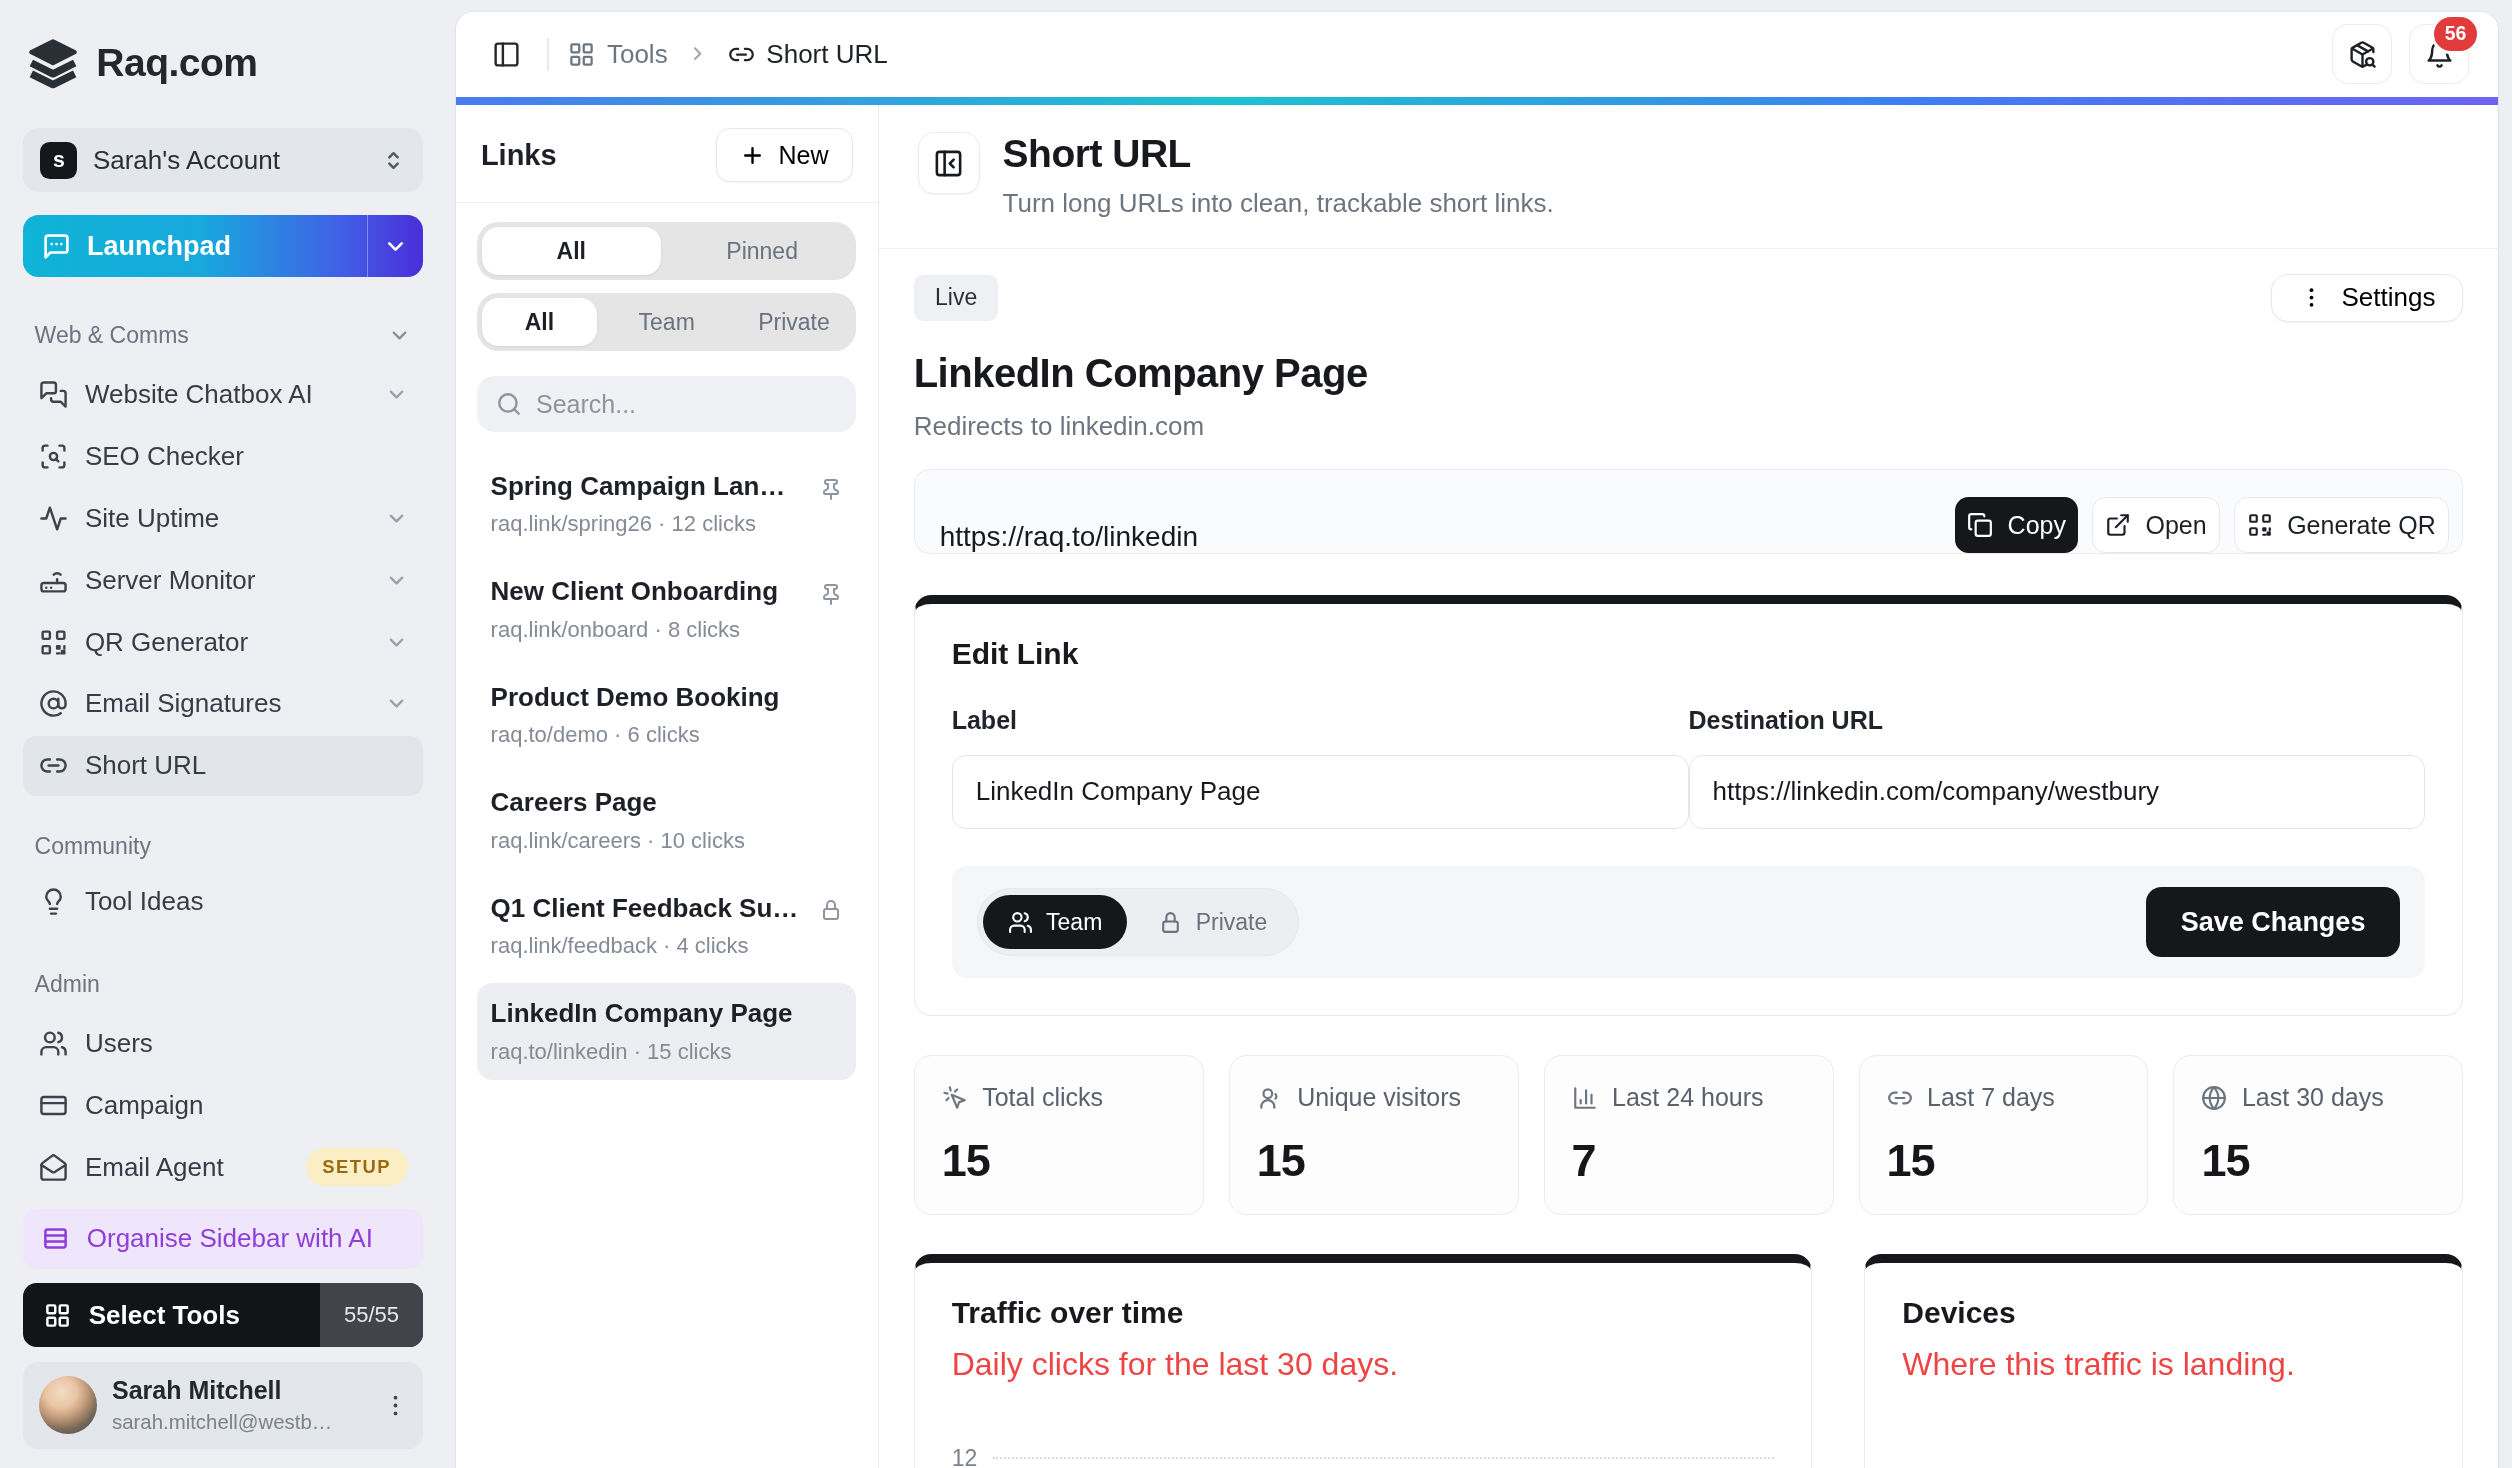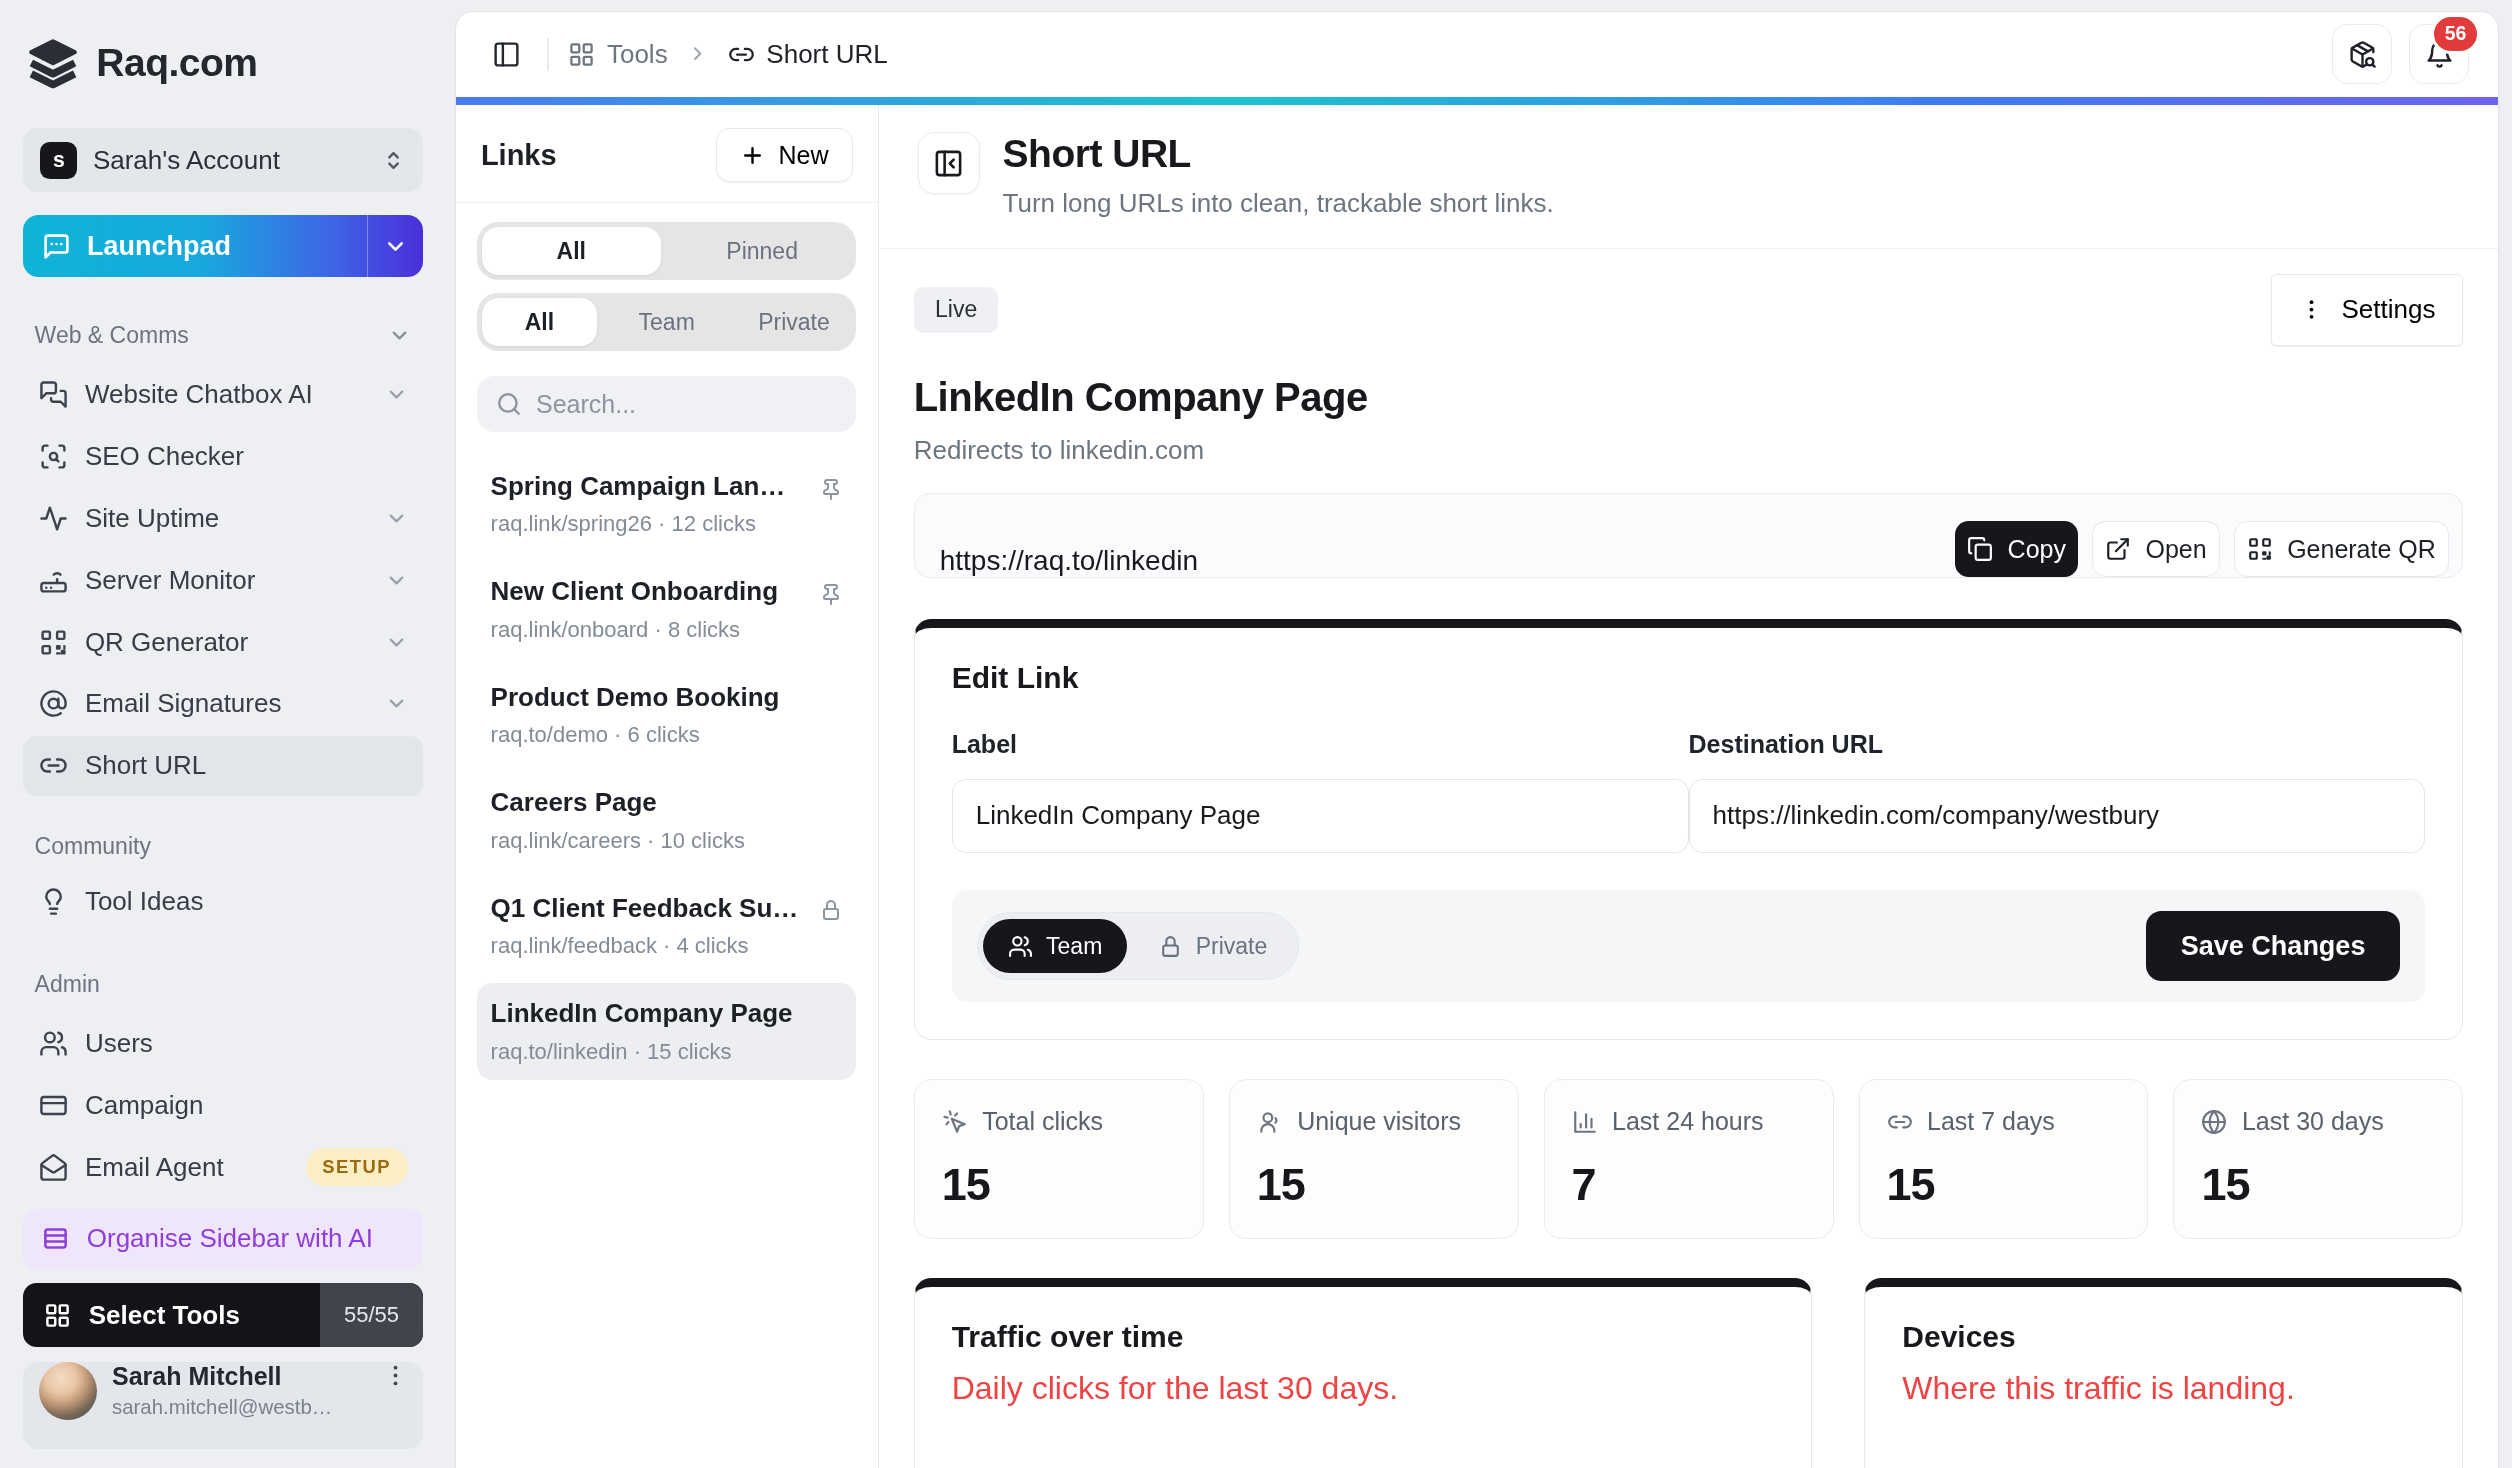--- a/index.html
+++ b/index.html
@@ -24,21 +24,21 @@
   .nav-item { height:60px; display:flex; align-items:center; gap:17.4px; padding:0 15.5px; border-radius:13.6px; font-size:26px; font-weight:500; color:#363d47; cursor:pointer; }
   .nav-item .nav-ic { color:#3c434d; }
   .nav-item .caret { margin-left:auto; color:#9aa1ab; }
   .nav-item.active { background:#e2e5e9; }
   .setup-badge { margin-left:auto; background:#fbeec5; color:#9a6a10; font-size:18.4px; font-weight:700; letter-spacing:1.5px; padding:7.8px 16.5px; border-radius:968px; }
   .side-footer { margin-top:auto; display:flex; flex-direction:column; gap:14.5px; }
   .organise-btn { height:60px; border-radius:13.6px; background:#f0e6fb; color:#8f3fd9; display:flex; align-items:center; gap:17.4px; padding:0 19.4px; font-size:26px; font-weight:500; cursor:pointer; }
   .select-tools { height:64px; border-radius:13.6px; background:#121417; color:#fff; display:flex; overflow:hidden; cursor:pointer; }
   .select-tools-main { flex:1; display:flex; align-items:center; gap:17.4px; padding:0 21.3px; font-size:26px; font-weight:600; }
   .select-tools-count { width:103px; background:#41444a; display:flex; align-items:center; justify-content:center; font-size:22px; color:#e6e8ec; }
-  .user-card { height:87px; border-radius:15.5px; background:#e3e6ea; display:flex; align-items:flex-start; gap:15.5px; padding:0 13.6px 0 15.5px; cursor:pointer; }
+  .user-card { height:87px; border-radius:15.5px; background:#e3e6ea; display:flex; align-items:center; gap:15.5px; padding:0 13.6px 0 15.5px; cursor:pointer; }
   .user-avatar { width:58px; height:58px; border-radius:50%;
     background:radial-gradient(circle at 38% 28%, #f4dcc3 0%, #e9c5a5 28%, #c59d7c 46%, #7c6a58 68%, #46525c 88%, #39434c 100%); }
   .user-texts { flex:1; min-width:0; }
   .user-name { font-size:25px; font-weight:600; color:#23272e; }
   .user-email { font-size:20.4px; color:#7a828c; margin-top:5.8px; white-space:nowrap; overflow:hidden; text-overflow:ellipsis; max-width:223px; }
   .kebab { color:#43484f; }
 
   
   .panel { flex:1; margin:11.6px 13.6px 0 9.7px; background:#fff; border-radius:17.4px 17.4px 0 0; display:flex; flex-direction:column; box-shadow:0 1px 2.9px rgba(16,24,40,.07), 0 0 0 1px rgba(16,24,40,.03); min-width:0; }
   .topbar { height:85px; flex:none; display:flex; align-items:center; gap:19.4px; padding:0 29px; }
@@ -75,21 +75,21 @@
 
   
   .main { flex:1; min-width:0; padding:0 35px; overflow:hidden; }
   .tool-header { display:flex; gap:23px; padding:27px 3.9px 29px; }
   .tool-icon { width:62px; height:62px; border:1.9px solid #e9ebee; border-radius:15.5px; display:flex; align-items:center; justify-content:center; box-shadow:0 1px 1.9px rgba(16,24,40,.05); color:#17191d; }
   .tool-title { font-size:39px; font-weight:700; letter-spacing:-0.5px; }
   .tool-sub { font-size:26px; color:#6d7580; margin-top:11.6px; }
   .main-divider { border-bottom:1.9px solid #eef0f3; margin:0 -35px; }
   .live-row { margin-top:25px; display:flex; align-items:center; justify-content:space-between; }
   .live-badge { background:#eef0f3; border-radius:9.7px; padding:9.7px 21.3px; font-size:23px; font-weight:500; color:#2b3036; }
-  .settings-btn { height:72px; padding:0 27px; border-radius:5px; border:1.9px solid #e6e8ec; background:#fff; display:flex; align-items:center; gap:17.4px; font-size:26px; font-weight:500; cursor:pointer; box-shadow:0 1px 1.9px rgba(16,24,40,.05); }
+  .settings-btn { height:48px; padding:0 27px; border-radius:17px; border:1.9px solid #e6e8ec; background:#fff; display:flex; align-items:center; gap:17.4px; font-size:26px; font-weight:500; cursor:pointer; box-shadow:0 1px 1.9px rgba(16,24,40,.05); }
   .link-title { margin-top:29px; font-size:40px; font-weight:700; letter-spacing:-0.5px; }
   .redirect-sub { margin-top:15.5px; font-size:26px; color:#6d7580; }
   .url-row { margin-top:27px; height:85px; border-radius:15.5px; border:1.9px solid #e9ebee; background:#fafbfc; display:flex; align-items:flex-end; gap:14px; padding:0 13.6px 0 25px; }
   .url-text { flex:1; font-size:28px; font-weight:500; color:#17191d; }
   .btn { height:56px; border-radius:13.6px; display:inline-flex; align-items:center; justify-content:center; gap:14.5px; font-size:25px; font-weight:500; padding:0 12px; cursor:pointer; font-family:inherit; }
   .btn-dark { background:#15171b; color:#fff; border:0; }
   .btn-light { background:#fff; color:#1d2127; border:1.9px solid #e6e8ec; }
   .edit-card { margin-top:41px; border:1.9px solid #e7e9ed; border-top:9.7px solid #15171a; border-radius:17.4px; padding:33px 37px 37px; }
   .edit-title { font-size:30px; font-weight:700; }
   .fields { margin-top:35px; display:grid; grid-template-columns:1fr 1fr; }

